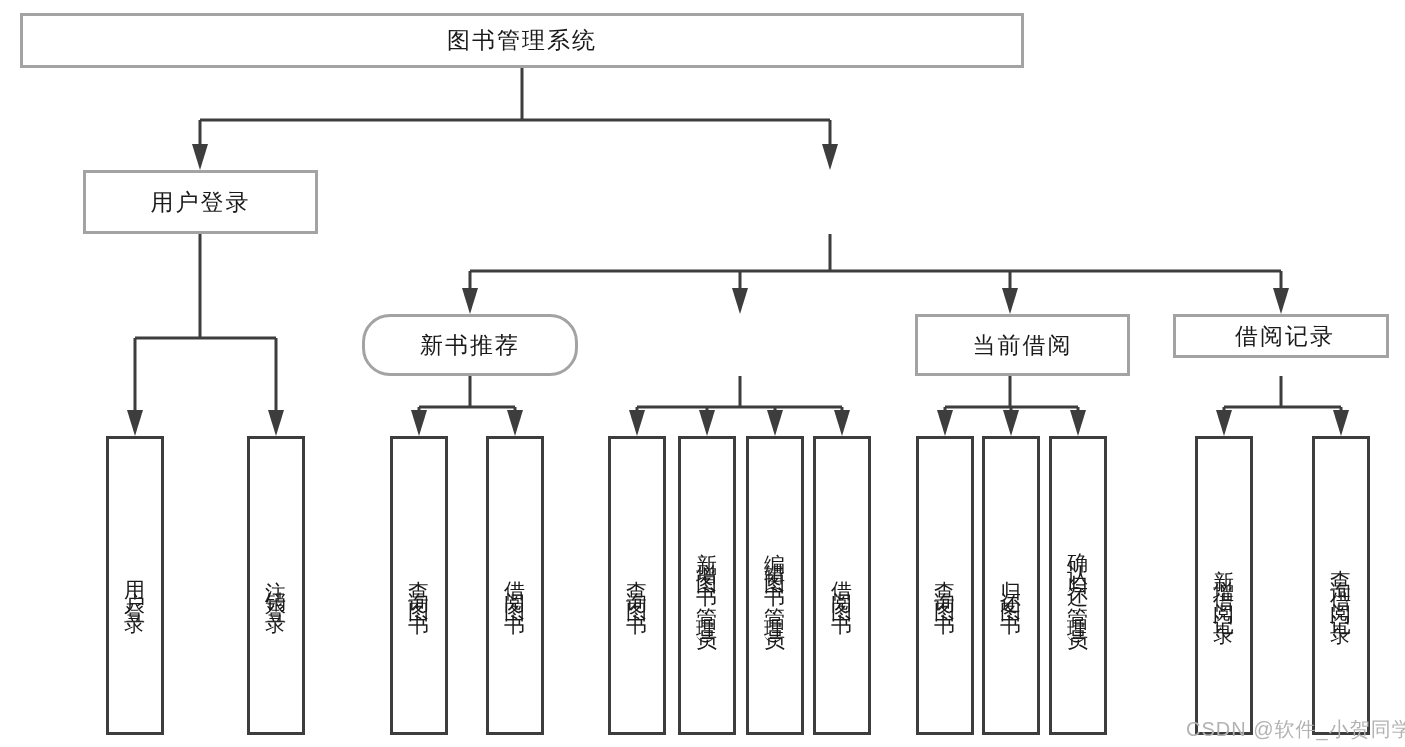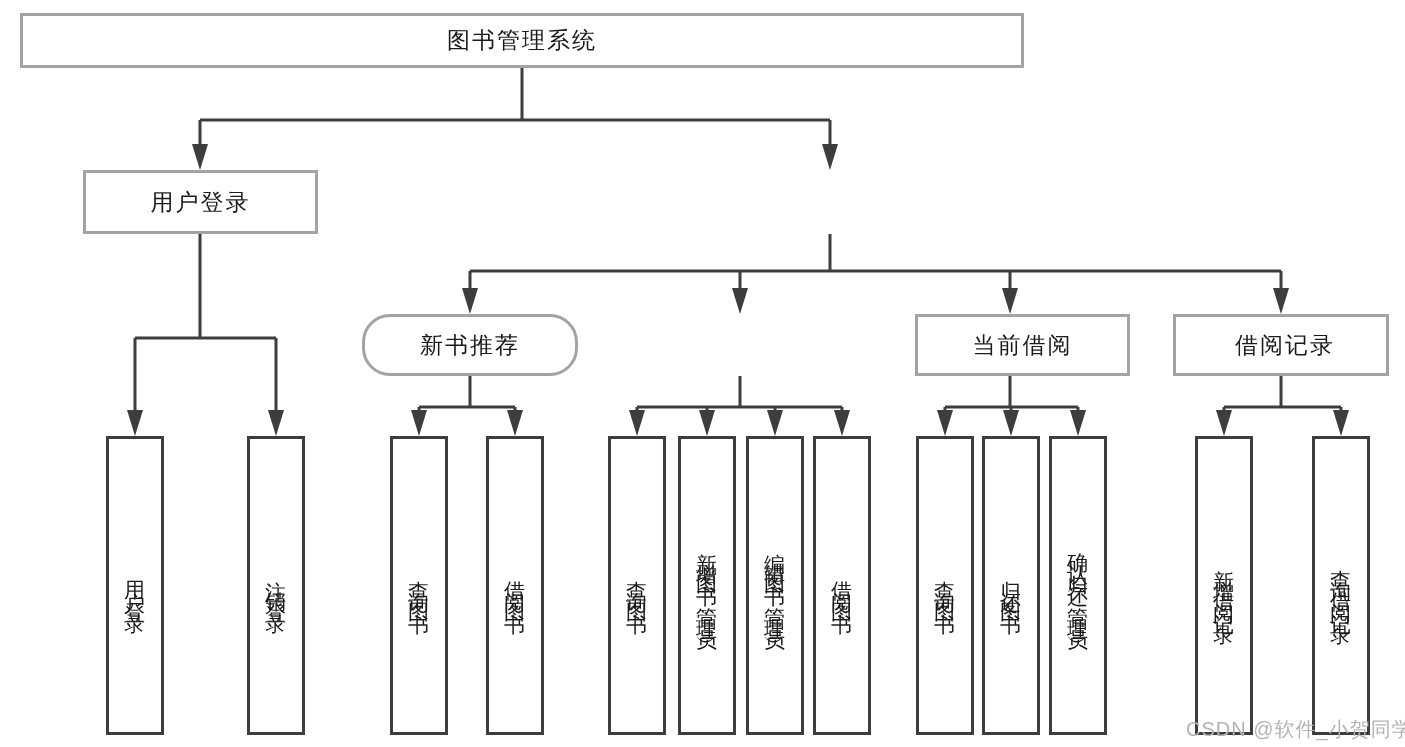--- a/index.html
+++ b/index.html
@@ -95,21 +95,21 @@
       <polygon points="1333,410 1349,410 1341,436"></polygon>
     </g>
   </svg>
 
   <div class="node" style="left:20px; top:13px; width:1004px; height:55px;">图书管理系统</div>
 
   <div class="node" style="left:83px; top:170px; width:235px; height:64px;">用户登录</div>
 
   <div class="node" style="left:362px; top:314px; width:216px; height:62px;border-radius:28px;">新书推荐</div>
   <div class="node" style="left:903px; top:314px; width:215px; height:62px;margin-left:12px;">当前借阅</div>
-  <div class="node" style="left:1173px; top:314px; width:216px; height:62px;padding-left:8px;">借阅记录</div>
+  <div class="node" style="left:1173px; top:314px; width:216px; height:44px;padding-left:8px;">借阅记录</div>
 
   <div class="node-v" style="left:106px; top:436px; width:58px; height:299px;">
     <span class="vtext">用户登录</span>
   </div>
   <div class="node-v" style="left:247px; top:436px; width:58px; height:299px;">
     <span class="vtext">注销登录</span>
   </div>
 
   <div class="node-v" style="left:390px; top:436px; width:58px; height:299px;">
     <span class="vtext">查询图书</span>

